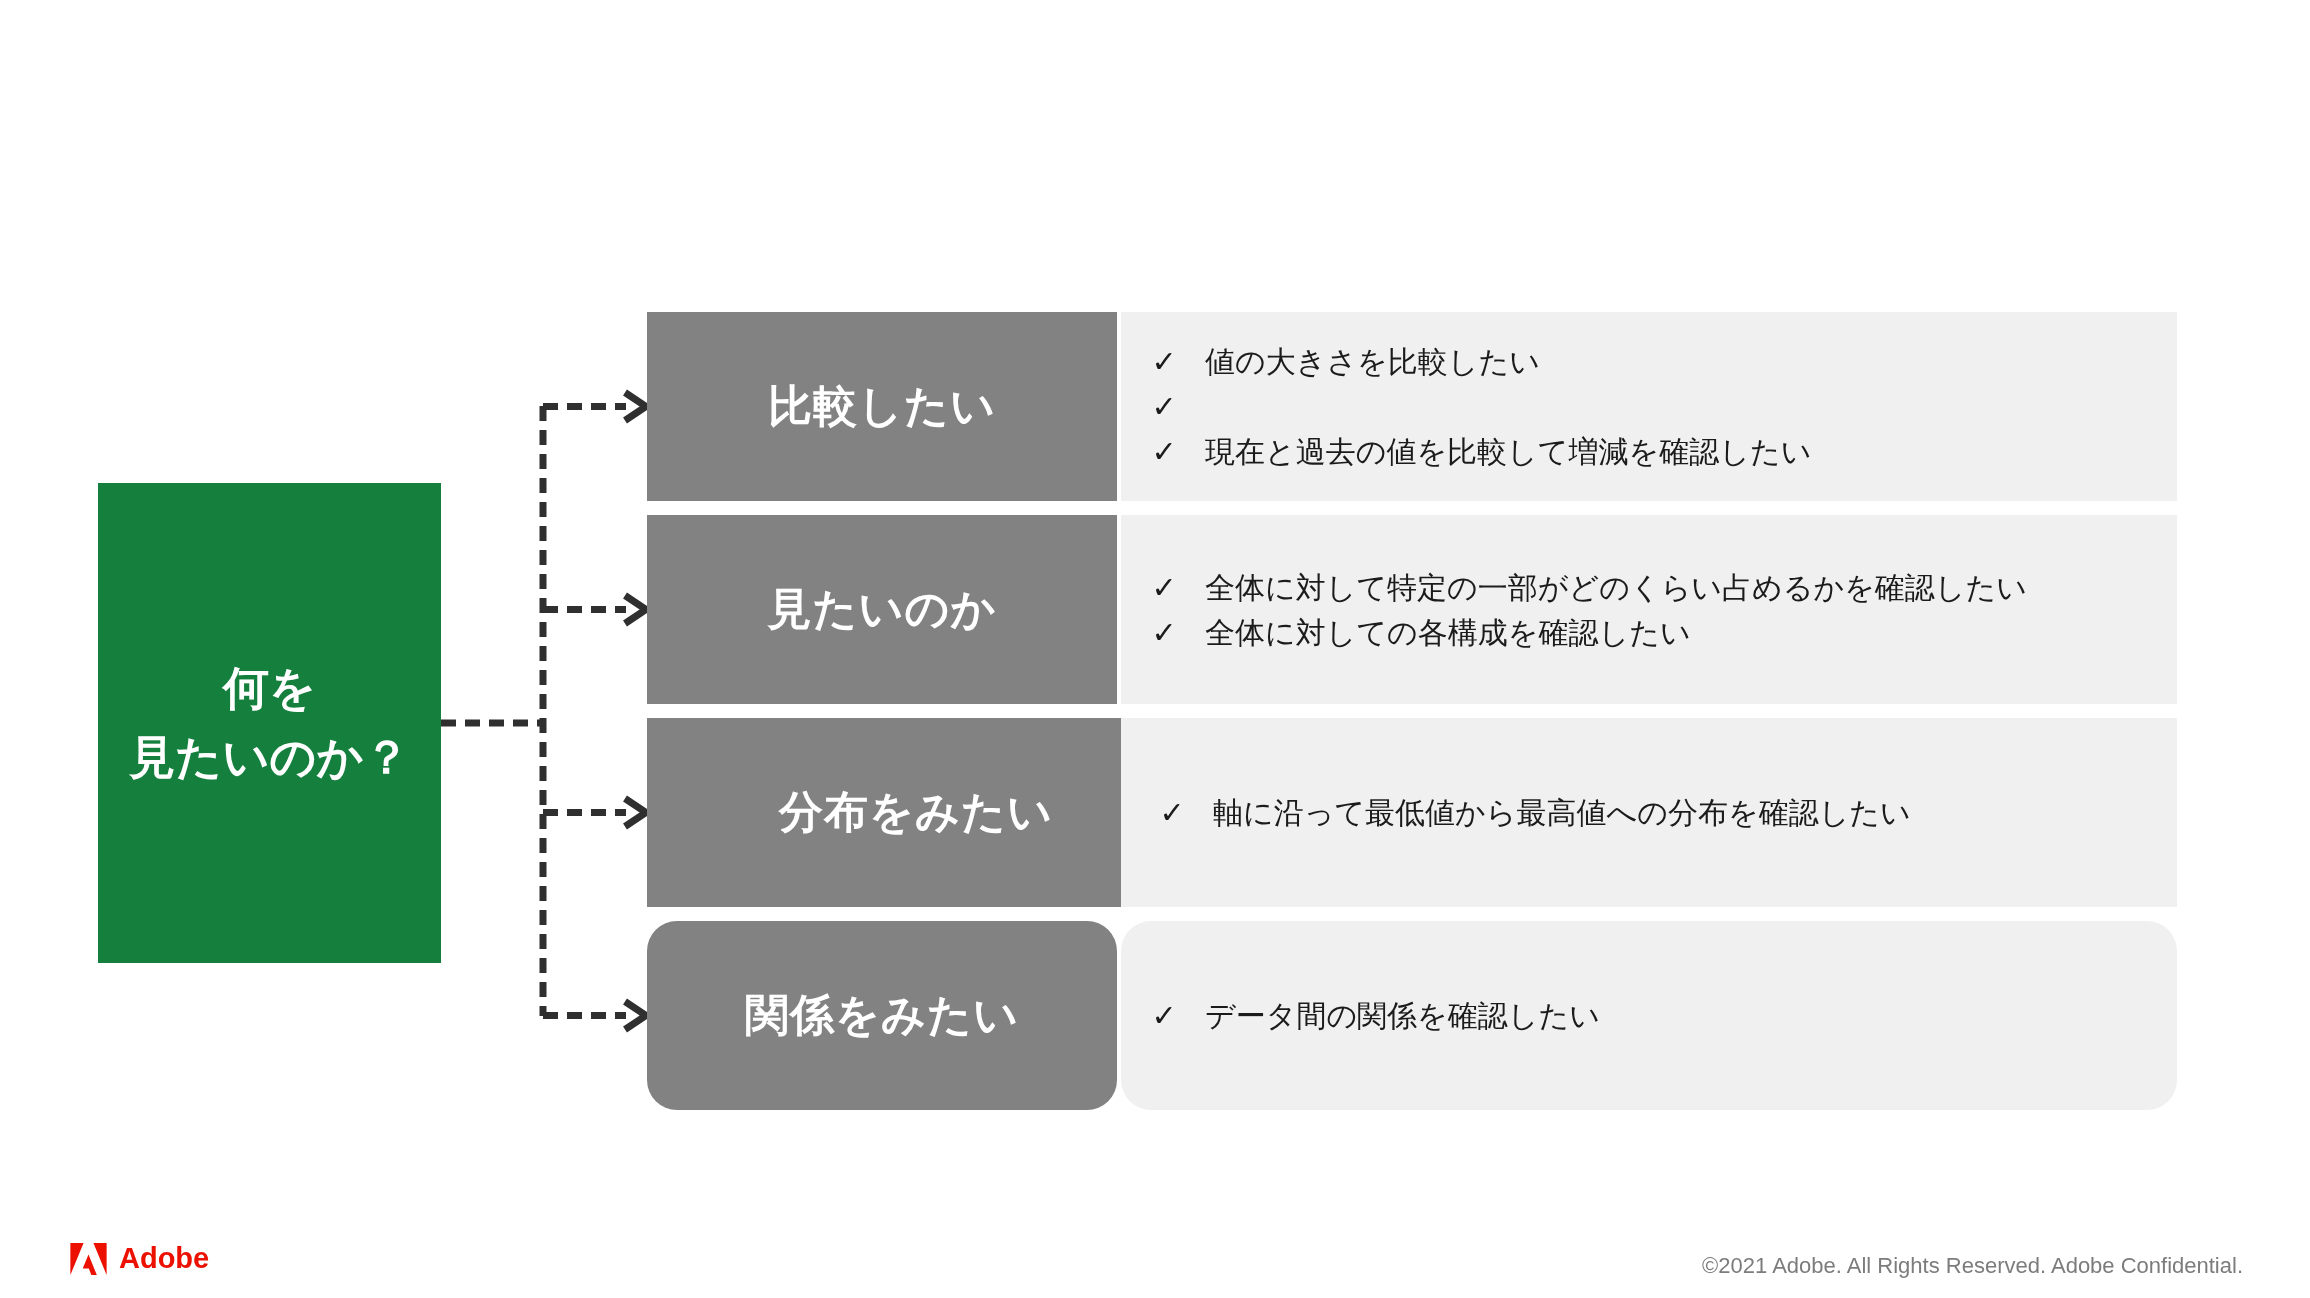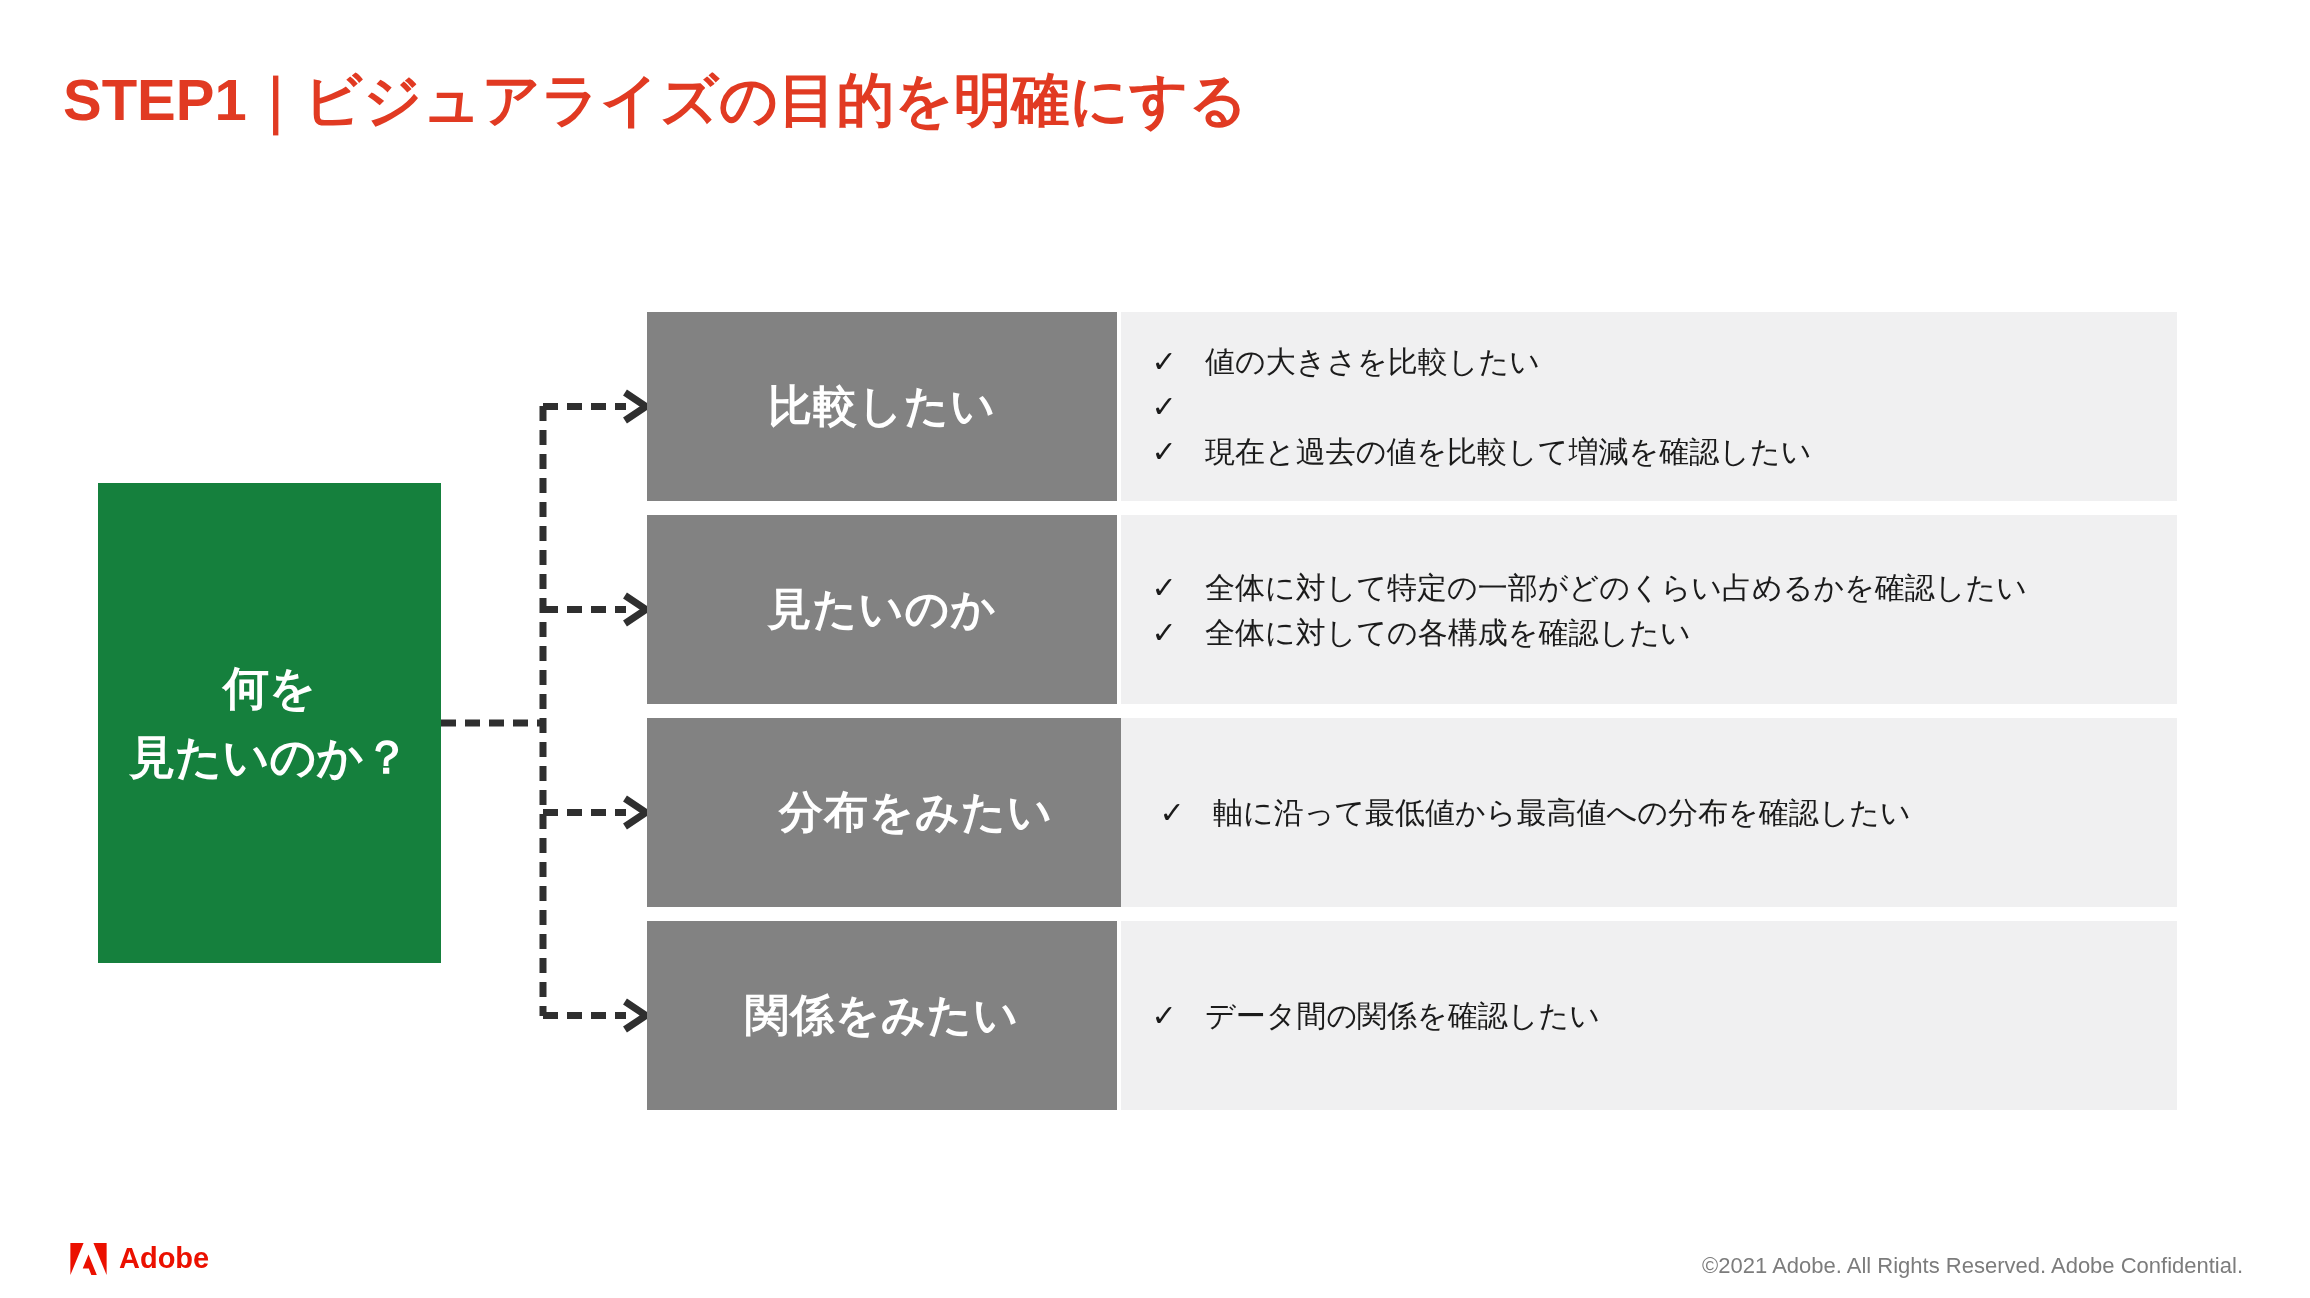--- a/index.html
+++ b/index.html
@@ -24,21 +24,21 @@
     background:#828282;color:#ffffff;
     display:flex;align-items:center;justify-content:center;
     font-size:44px;font-weight:700;letter-spacing:1px;
   }
   .panel{
     position:absolute;left:1121px;width:1056px;height:189px;
     background:#F0F0F1;
     display:flex;flex-direction:column;justify-content:center;
     box-sizing:border-box;padding-left:26px;
   }
-  .row1{top:312px;} .row2{top:515px;} .row3{top:718px;padding-left:34px;} .row4{top:921px;}
+  .row1{top:312px;} .row2{top:515px;} .row3{top:718px;padding-left:34px;} .row4{top:921px;border-radius:30px;}
 
   .checklist{list-style:none;margin:0;padding:0;}
   .checklist li{
     display:flex;align-items:baseline;
     font-size:30px;line-height:45px;color:#1B1B1B;white-space:nowrap;
   }
   .check{flex:0 0 auto;width:34px;margin-right:24px;text-align:center;
     font-size:30px;color:#1B1B1B;}
 
   .connectors{position:absolute;left:0;top:0;pointer-events:none;}
@@ -51,21 +51,20 @@
   .copyright{
     position:absolute;right:67px;top:1253px;
     font-size:22px;color:#7C7C7C;white-space:nowrap;
   }
 </style>
 </head>
 <body>
 
 <div class="slide">
 
-  <div class="title">STEP1｜ビジュアライズの目的を明確にする</div>
 
   <svg class="connectors" width="2310" height="1298" viewBox="0 0 2310 1298">
     <g stroke="#2F2F2F" stroke-width="7" fill="none">
       <path d="M441,723 H543" stroke-dasharray="15 9"></path>
       <path d="M543,406 V1016" stroke-dasharray="15 9"></path>
       <path d="M543,406.5 H626" stroke-dasharray="15 9"></path>
       <path d="M543,609.5 H626" stroke-dasharray="15 9"></path>
       <path d="M543,812.5 H626" stroke-dasharray="15 9"></path>
       <path d="M543,1015.5 H626" stroke-dasharray="15 9"></path>
       <path d="M625,392.5 L646,406.5 L625,420.5"></path>

